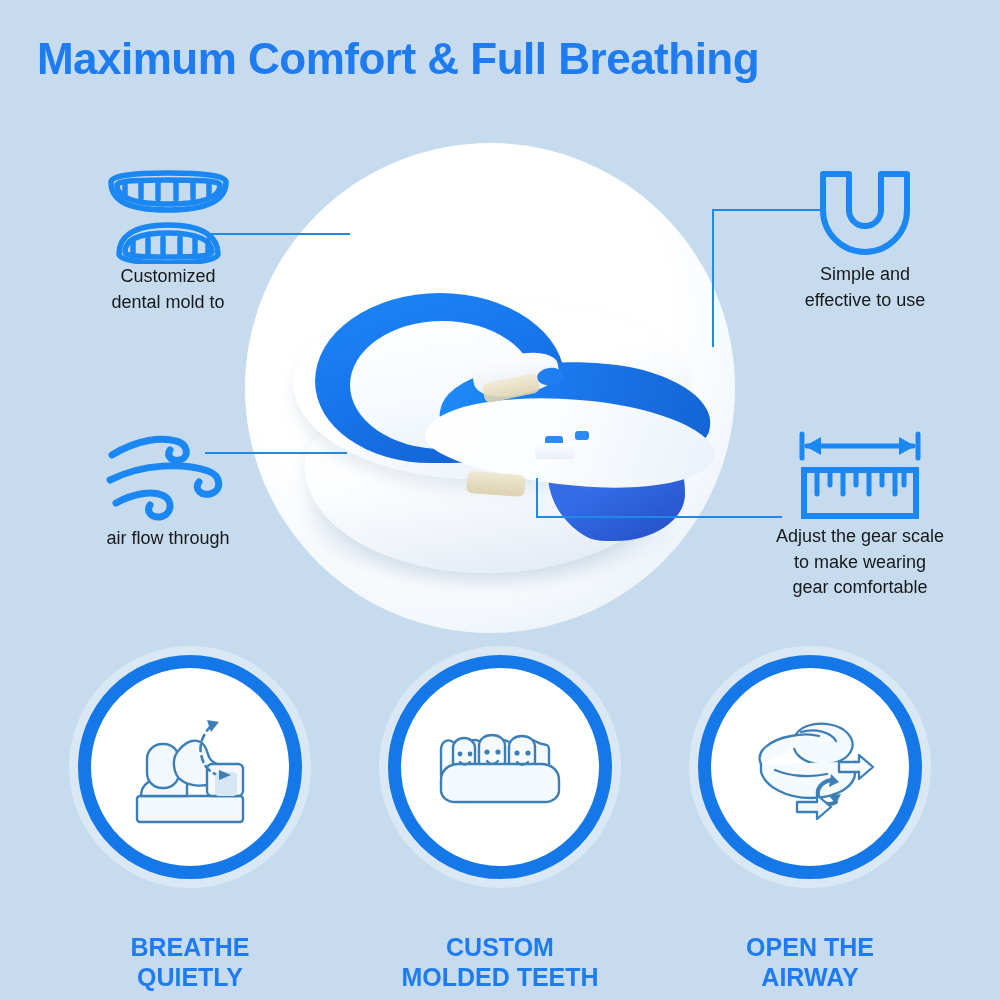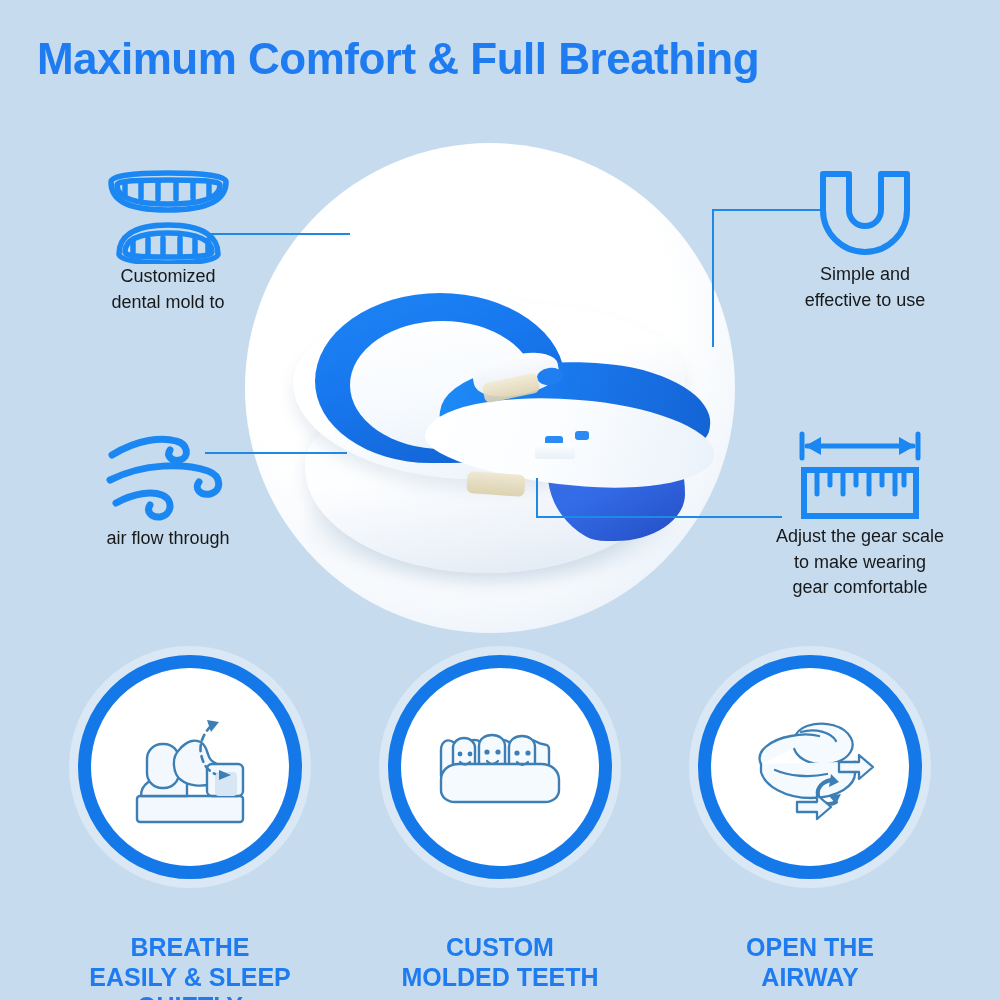--- a/index.html
+++ b/index.html
@@ -351,21 +351,20 @@
         </g>
         <g fill="none" stroke="#3d7fb5" stroke-width="2.6" stroke-linecap="round" stroke-dasharray="6 5">
           <path d="M96 34 C88 42 84 52 86 62 C88 72 92 78 100 82"></path>
         </g>
         <path d="M92 28 L104 30 L96 40 Z" fill="#3d7fb5"></path>
         <path d="M104 78 L116 83 L104 88 Z" fill="#3d7fb5"></path>
       </svg>
     </div>
     <div class="badge-label">
       <div>BREATHE</div>
-      <div>EASILY &amp; SLEEP</div>
       <div>QUIETLY</div>
     </div>
   </div>
 
   <div class="badge-col">
     <div class="badge-ring">
       <svg width="150" height="150" viewBox="0 0 150 150">
         <g fill="#f4fafe" stroke="#3d7fb5" stroke-width="2.4" stroke-linejoin="round" stroke-linecap="round">
           <path d="M16 58 c0 -8 6 -12 12 -8 c5 3 9 3 14 0 c5 -3 9 -3 14 0 c5 3 9 3 14 0 c5 -3 9 -3 14 0 c5 3 9 3 14 0 c5 -3 9 -3 14 0 c6 4 12 0 12 8 v26 H16 Z"></path>
           <path d="M28 56 c0 -6 5 -10 11 -10 c6 0 11 4 11 10 v20 c0 5 -5 9 -11 9 c-6 0 -11 -4 -11 -9 Z"></path>

